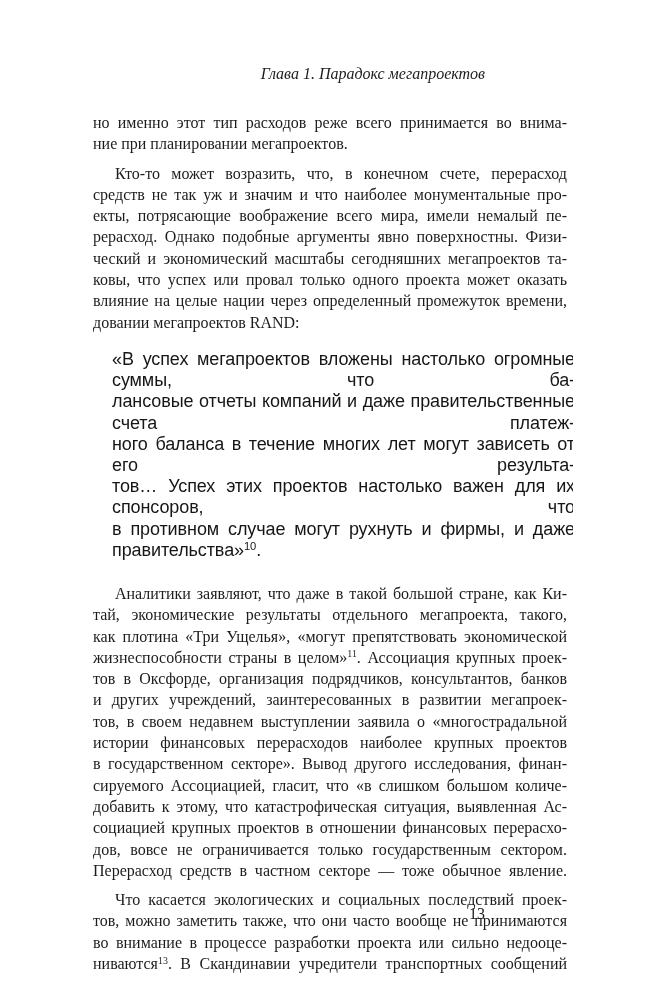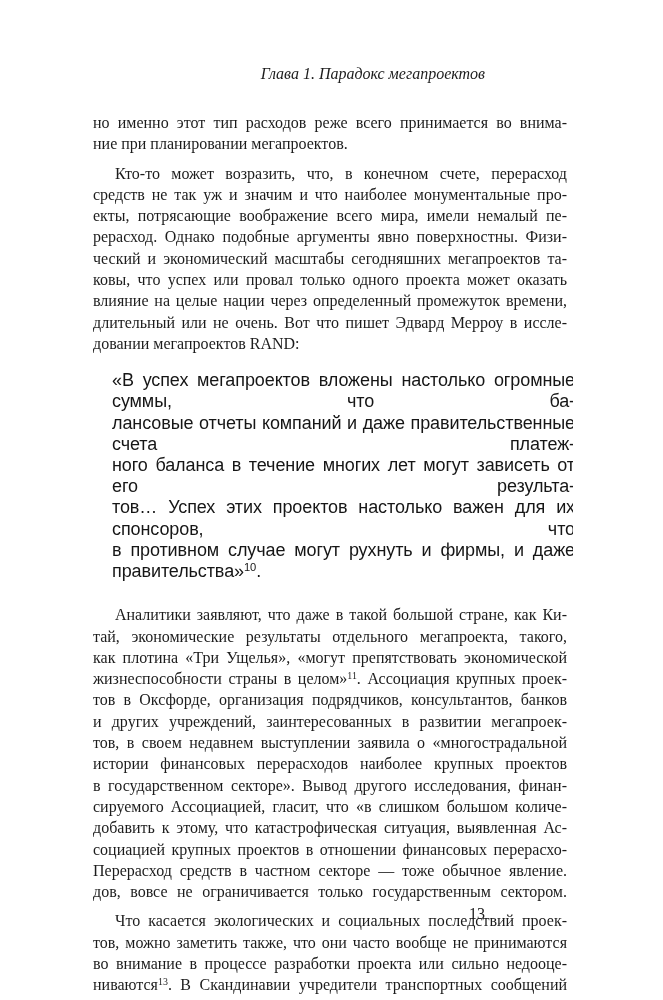--- a/index.html
+++ b/index.html
@@ -89,21 +89,20 @@
         <div class="line unjust">ние при планировании мегапроектов.</div>
       </div>
       <div class="block body indent">
         <div class="line">Кто-то может возразить, что, в конечном счете, перерасход</div>
         <div class="line">средств не так уж и значим и что наиболее монументальные про-</div>
         <div class="line">екты, потрясающие воображение всего мира, имели немалый пе-</div>
         <div class="line">рерасход. Однако подобные аргументы явно поверхностны. Физи-</div>
         <div class="line">ческий и экономический масштабы сегодняшних мегапроектов та-</div>
         <div class="line">ковы, что успех или провал только одного проекта может оказать</div>
         <div class="line">влияние на целые нации через определенный промежуток времени,</div>
-        <div class="line">длительный или не очень. Вот что пишет Эдвард Мерроу в иссле-</div>
         <div class="line unjust">довании мегапроектов RAND:</div>
       </div>
       <div class="block quote">
         <div class="line">«В успех мегапроектов вложены настолько огромные суммы, что ба-</div>
         <div class="line">лансовые отчеты компаний и даже правительственные счета платеж-</div>
         <div class="line">ного баланса в течение многих лет могут зависеть от его результа-</div>
         <div class="line">тов… Успех этих проектов настолько важен для их спонсоров, что</div>
         <div class="line">в противном случае могут рухнуть и фирмы, и даже правительства»<sup>10</sup>.</div>
       </div>
       <div class="block body indent">
@@ -112,22 +111,22 @@
         <div class="line">как плотина «Три Ущелья», «могут препятствовать экономической</div>
         <div class="line">жизнеспособности страны в целом»<sup>11</sup>. Ассоциация крупных проек-</div>
         <div class="line">тов в Оксфорде, организация подрядчиков, консультантов, банков</div>
         <div class="line">и других учреждений, заинтересованных в развитии мегапроек-</div>
         <div class="line">тов, в своем недавнем выступлении заявила о «многострадальной</div>
         <div class="line">истории финансовых перерасходов наиболее крупных проектов</div>
         <div class="line">в государственном секторе». Вывод другого исследования, финан-</div>
         <div class="line">сируемого Ассоциацией, гласит, что «в слишком большом количе-</div>
         <div class="line">добавить к этому, что катастрофическая ситуация, выявленная Ас-</div>
         <div class="line">социацией крупных проектов в отношении финансовых перерасхо-</div>
+        <div class="line">дов, вовсе не ограничивается только государственным сектором.</div>
         <div class="line">Перерасход средств в частном секторе — тоже обычное явление.</div>
-        <div class="line">дов, вовсе не ограничивается только государственным сектором.</div>
       </div>
       <div class="block body indent">
         <div class="line">Что касается экологических и социальных последствий проек-</div>
         <div class="line">тов, можно заметить также, что они часто вообще не принимаются</div>
         <div class="line">во внимание в процессе разработки проекта или сильно недооце-</div>
         <div class="line">ниваются<sup>13</sup>. В Скандинавии учредители транспортных сообщений</div>
       </div>
     </div>
 
   <div class="folio">13</div>

